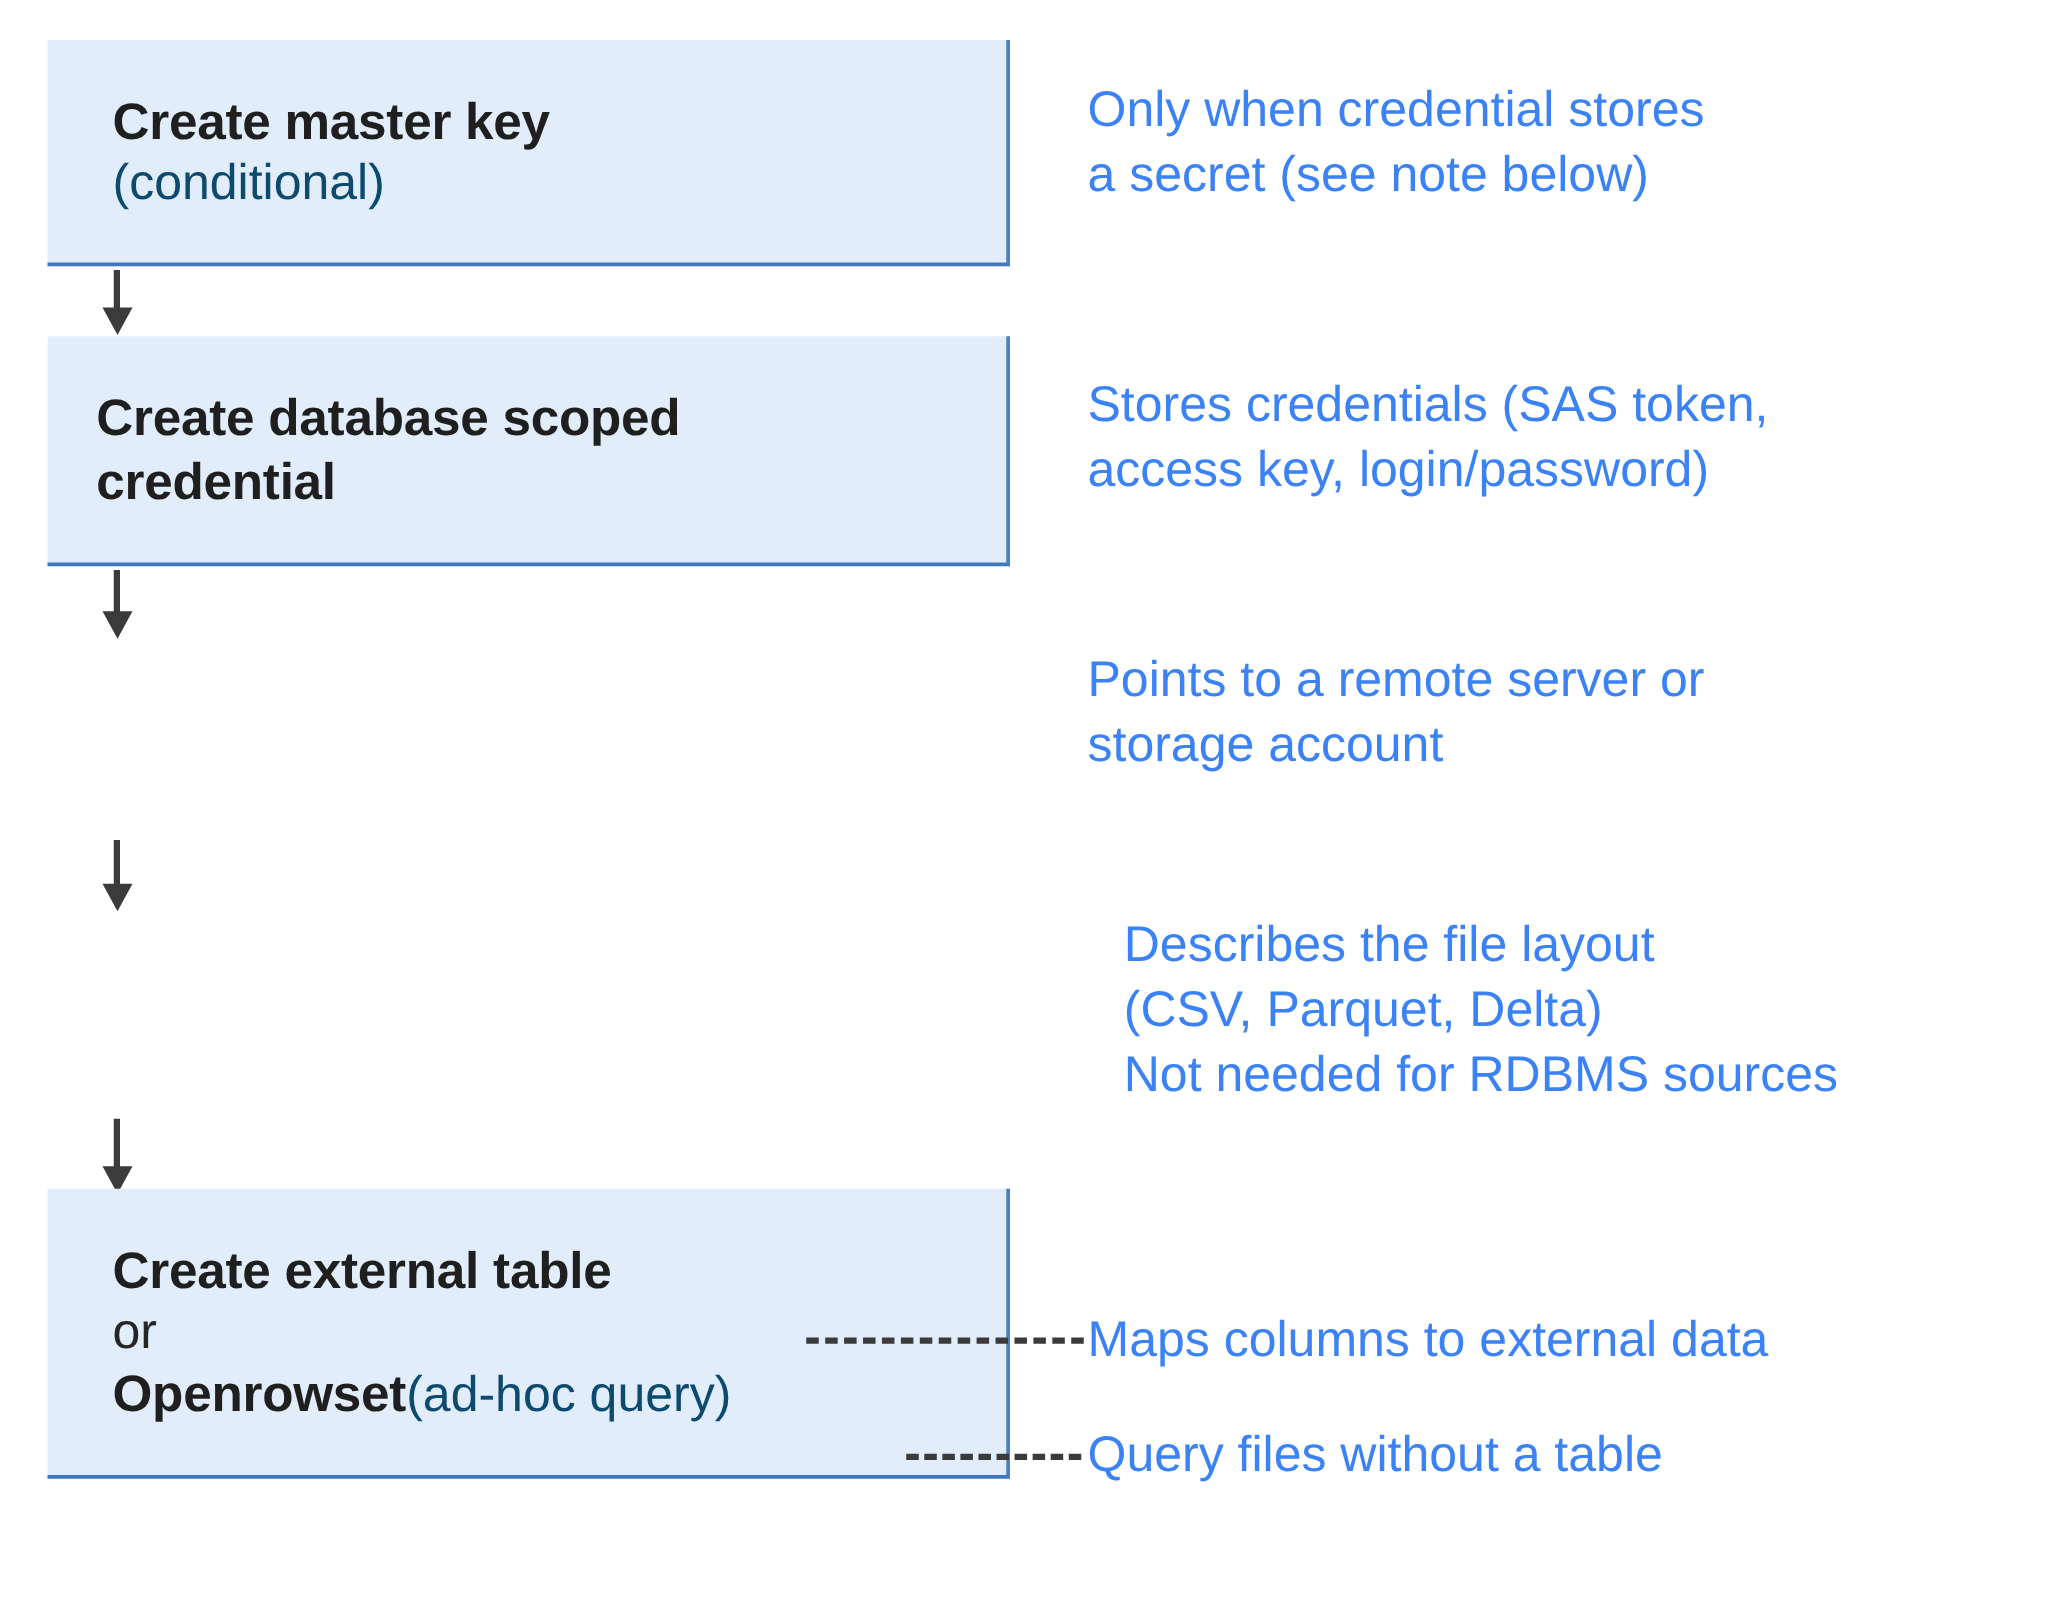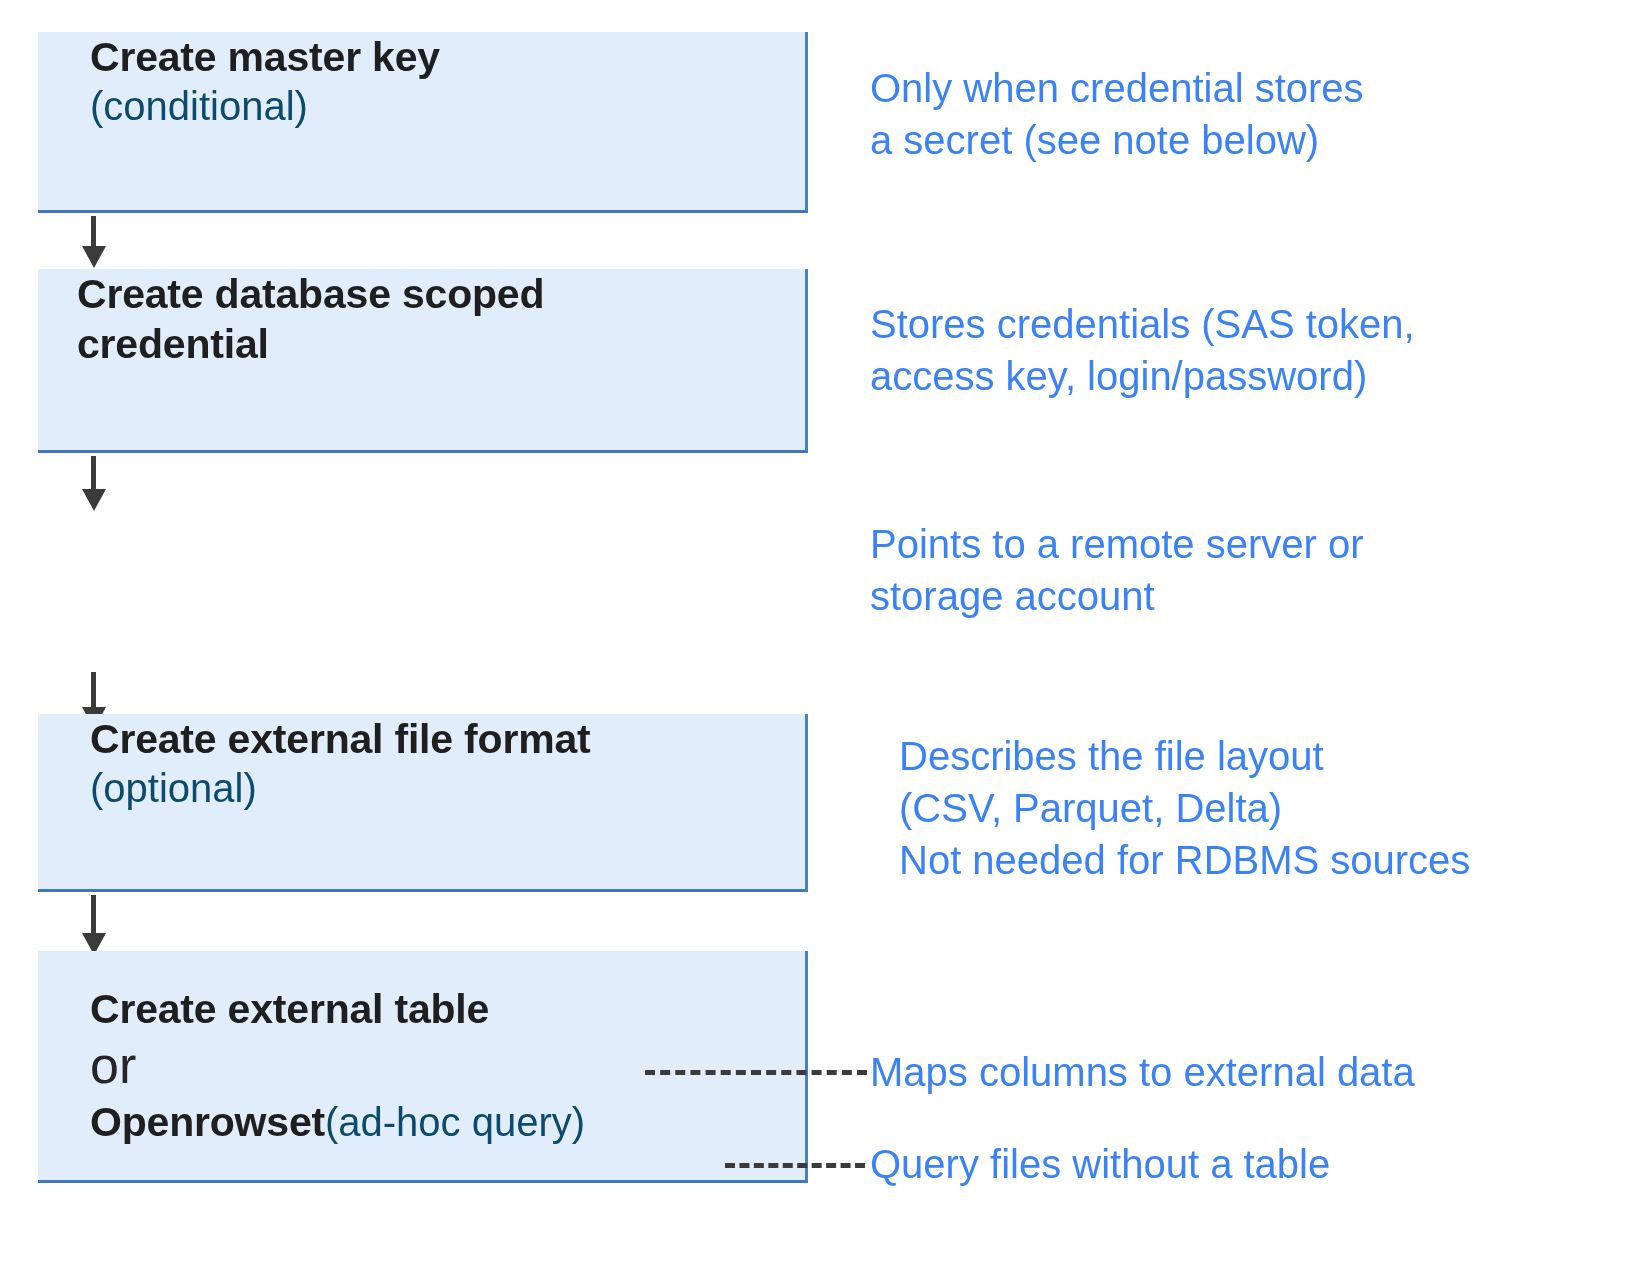--- a/index.html
+++ b/index.html
@@ -24,20 +24,21 @@
   .step-box {
     position: absolute;
     left: 38px;
     width: 770px;
     background: #e2edfb;
     border-right: 3px solid #4a80c0;
     border-bottom: 3px solid #3f78bd;
     box-sizing: border-box;
     display: flex;
     flex-direction: column;
+    justify-content: center;
     padding-left: 52px;
   }
   .step-title {
     font-size: 41px;
     font-weight: bold;
     line-height: 1.22;
     color: #1f1f1f;
     letter-spacing: -0.2px;
   }
   .step-sub {
@@ -86,21 +87,21 @@
     height: 0;
     border-top: 5px dashed #3b3b3b;
   }
 
   
   .box5-row {
     display: flex;
     align-items: baseline;
   }
   .box5-or {
-    font-size: 52px;
+    font-size: 40px;
     line-height: 1.22;
   }
 </style>
 </head>
 <body>
 
 <div id="canvas">
 
   <div class="step-box" style="top:32px; height:181px;">
     <div class="step-title">Create master key</div>
@@ -126,24 +127,20 @@
   </div>
 
   <div class="note" style="top:518px;">Points to a remote server or
 storage account</div>
 
   <div class="arrow" style="top:672px; height:58px;">
     <div class="shaft" style="height:38px;"></div>
     <div class="head" style="top:35px;"></div>
   </div>
 
-  <div class="step-box" style="top:714px; height:178px;">
-    <div class="step-title">Create external file format</div>
-    <div class="step-sub">(optional)</div>
-  </div>
   <div class="note" style="top:730px;margin-left:29px;">Describes the file layout
 (CSV, Parquet, Delta)
 Not needed for RDBMS sources</div>
 
   <div class="arrow" style="top:895px; height:62px;">
     <div class="shaft" style="height:42px;"></div>
     <div class="head" style="top:38px;"></div>
   </div>
 
   <div class="step-box" style="top:951px; height:232px; justify-content:center;">

